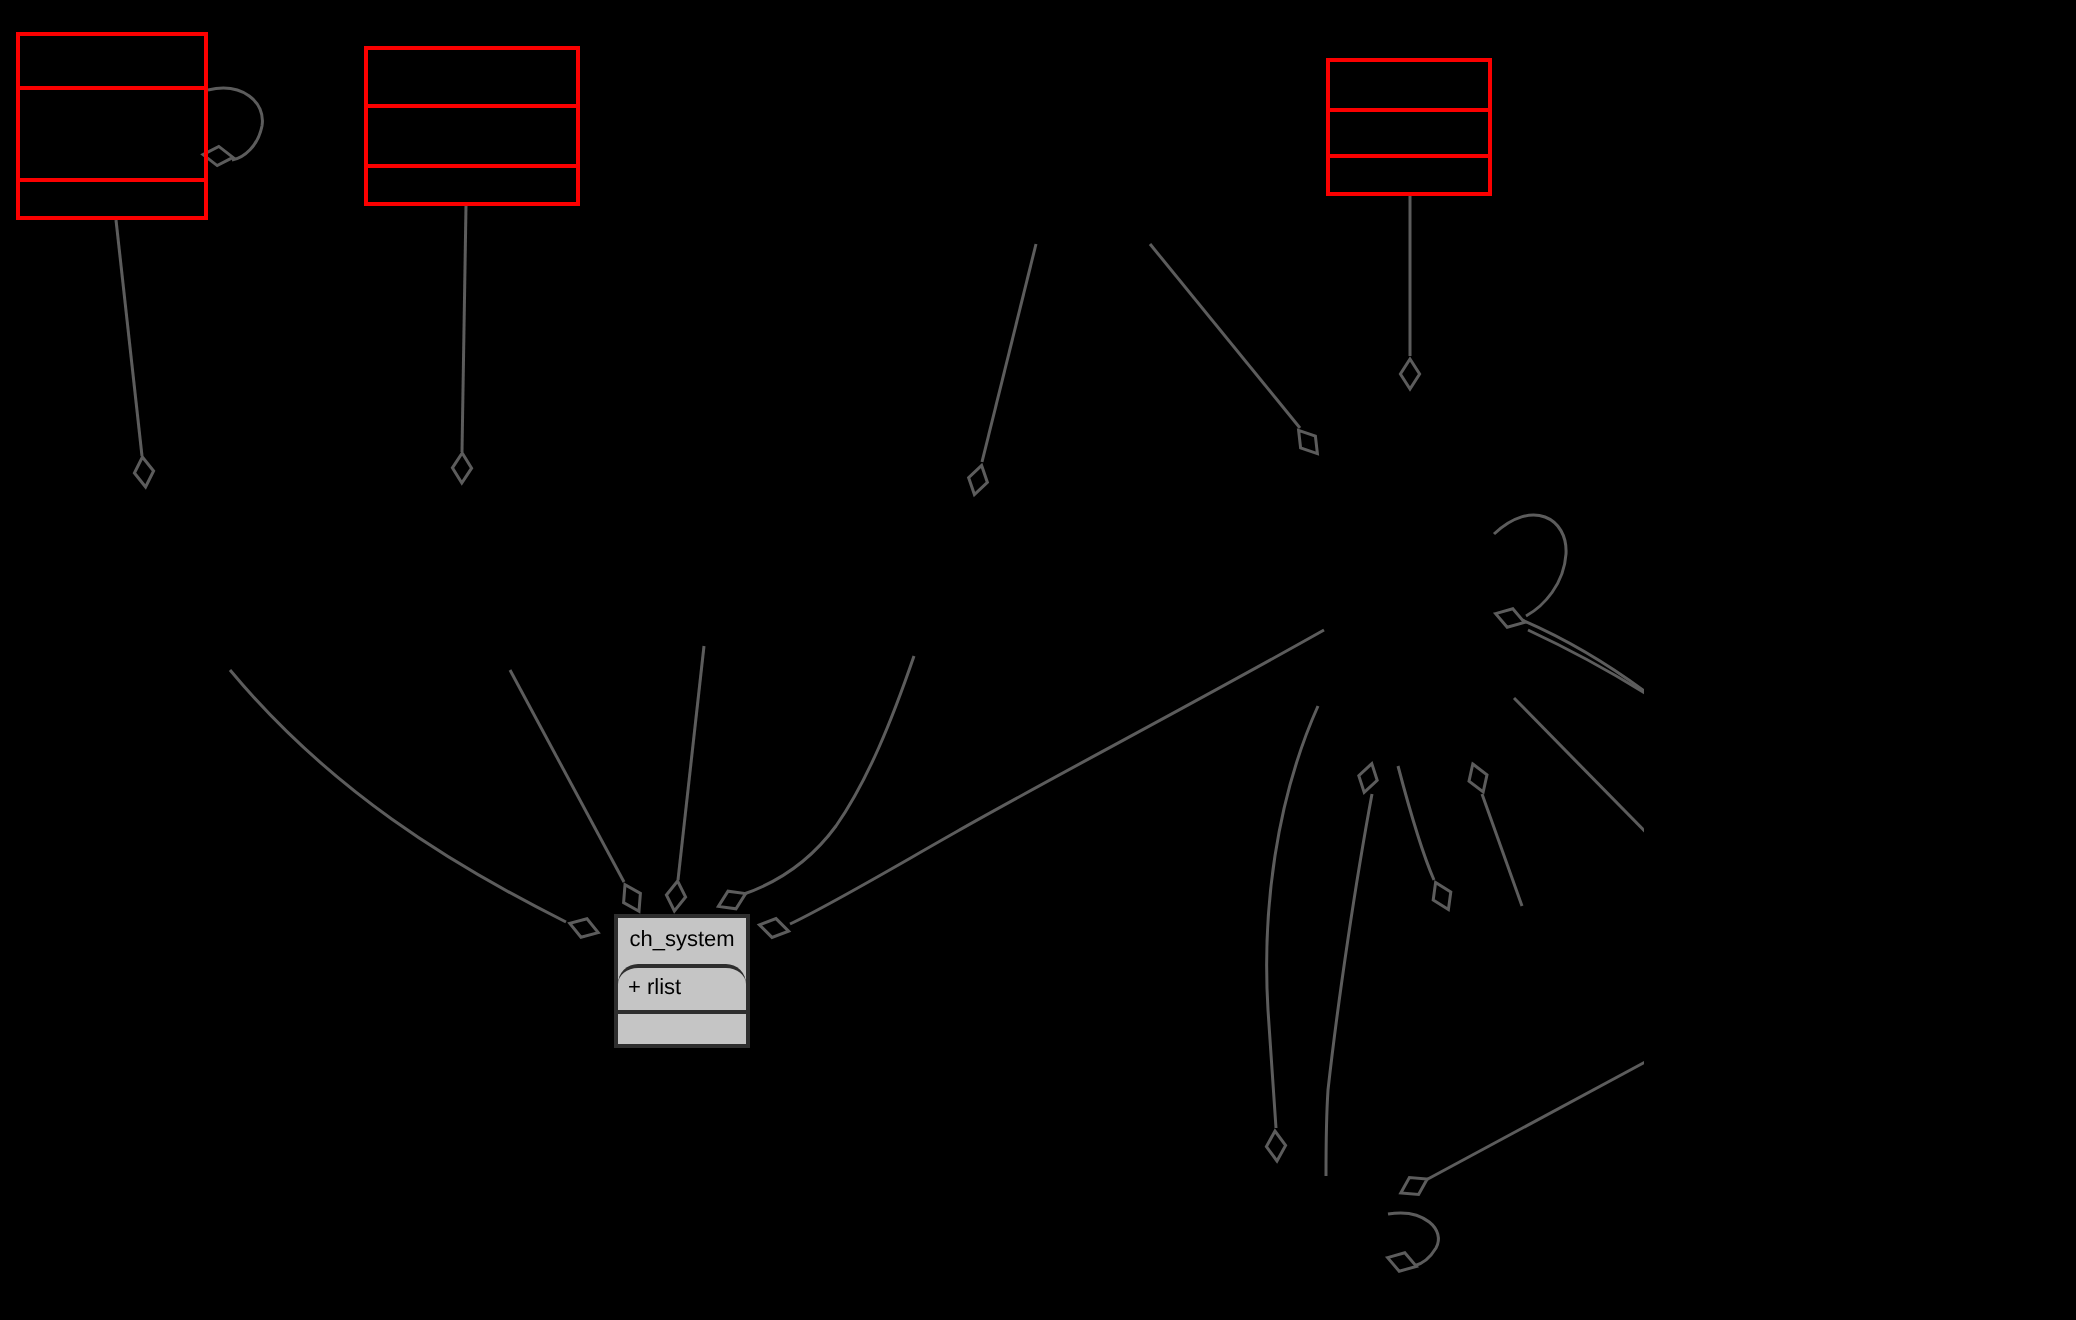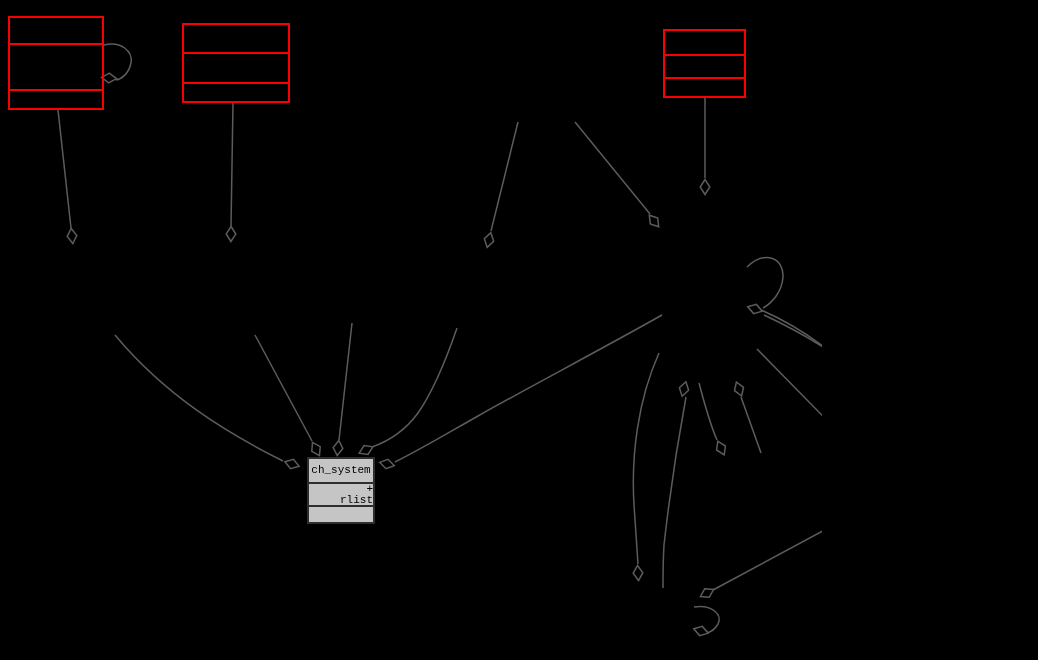--- a/index.html
+++ b/index.html
@@ -6,39 +6,39 @@
     --bg:#000000;
     --edge:#5c5c5c;
     --red:#fb0000;
     --node-fill:#c5c5c5;
     --node-border:#2e2e2e;
     --node-text:#000000;
   }
   html,body{margin:0;padding:0;background:var(--bg);}
   .stage{
     position:relative;width:822px;height:660px;background:var(--bg);
-    overflow:hidden;font-family:Liberation Mono, monospace;text-align:right;
+    overflow:hidden;font-family:Liberation Sans, sans-serif;text-align:right;
   }
   svg.graph{position:absolute;left:0;top:0;}
   .edge{fill:none;stroke:var(--edge);stroke-width:1.5;}
   .diamond{fill:var(--bg);stroke:var(--edge);stroke-width:1.5;}
   
   .redbox{position:absolute;border:2px solid var(--red);box-sizing:border-box;background:transparent;}
   .redbox .row{box-sizing:border-box;border-top:2px solid var(--red);}
   .redbox .row:first-child{border-top:none;}
   
   .classnode{
     position:absolute;box-sizing:border-box;background:var(--node-fill);
     border:2px solid var(--node-border);color:var(--node-text);
     font-size:11px;line-height:1;
   }
   .classnode .crow{box-sizing:border-box;border-top:2px solid var(--node-border);
     display:flex;align-items:center;}
   .classnode .crow:first-child{border-top:none;justify-content:center;}
-  .classnode .crow.attrs{padding-left:22px;}
+  .classnode .crow.attrs{padding-left:5px;border-radius:10px;}
 </style>
 </head>
 <body>
 
 <div class="stage">
 
   <svg class="graph" width="1038" height="660" viewBox="0 0 1038 660">
 
     <path class="edge" d="M58 110 L71 228"></path>
     <path class="edge" d="M104 45 C121 41 133 51 131 63 C129 73 122 79 116 80"></path>

